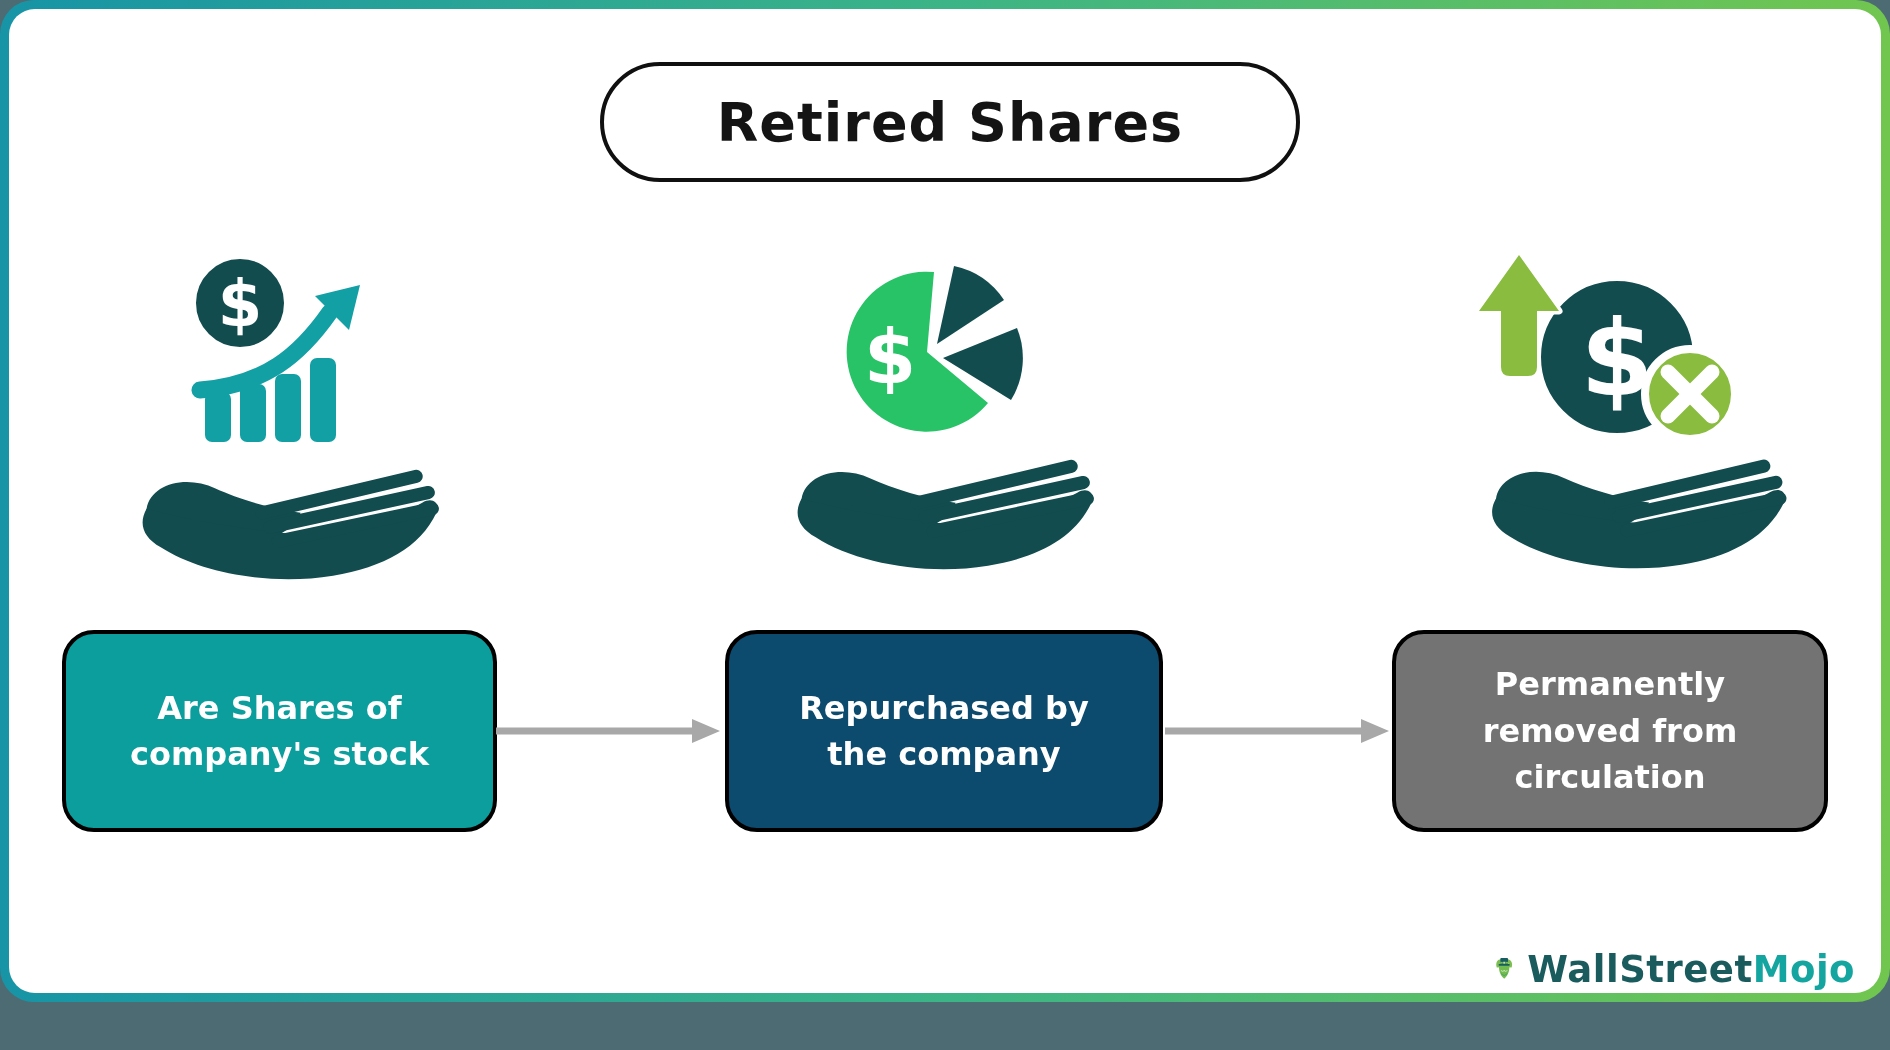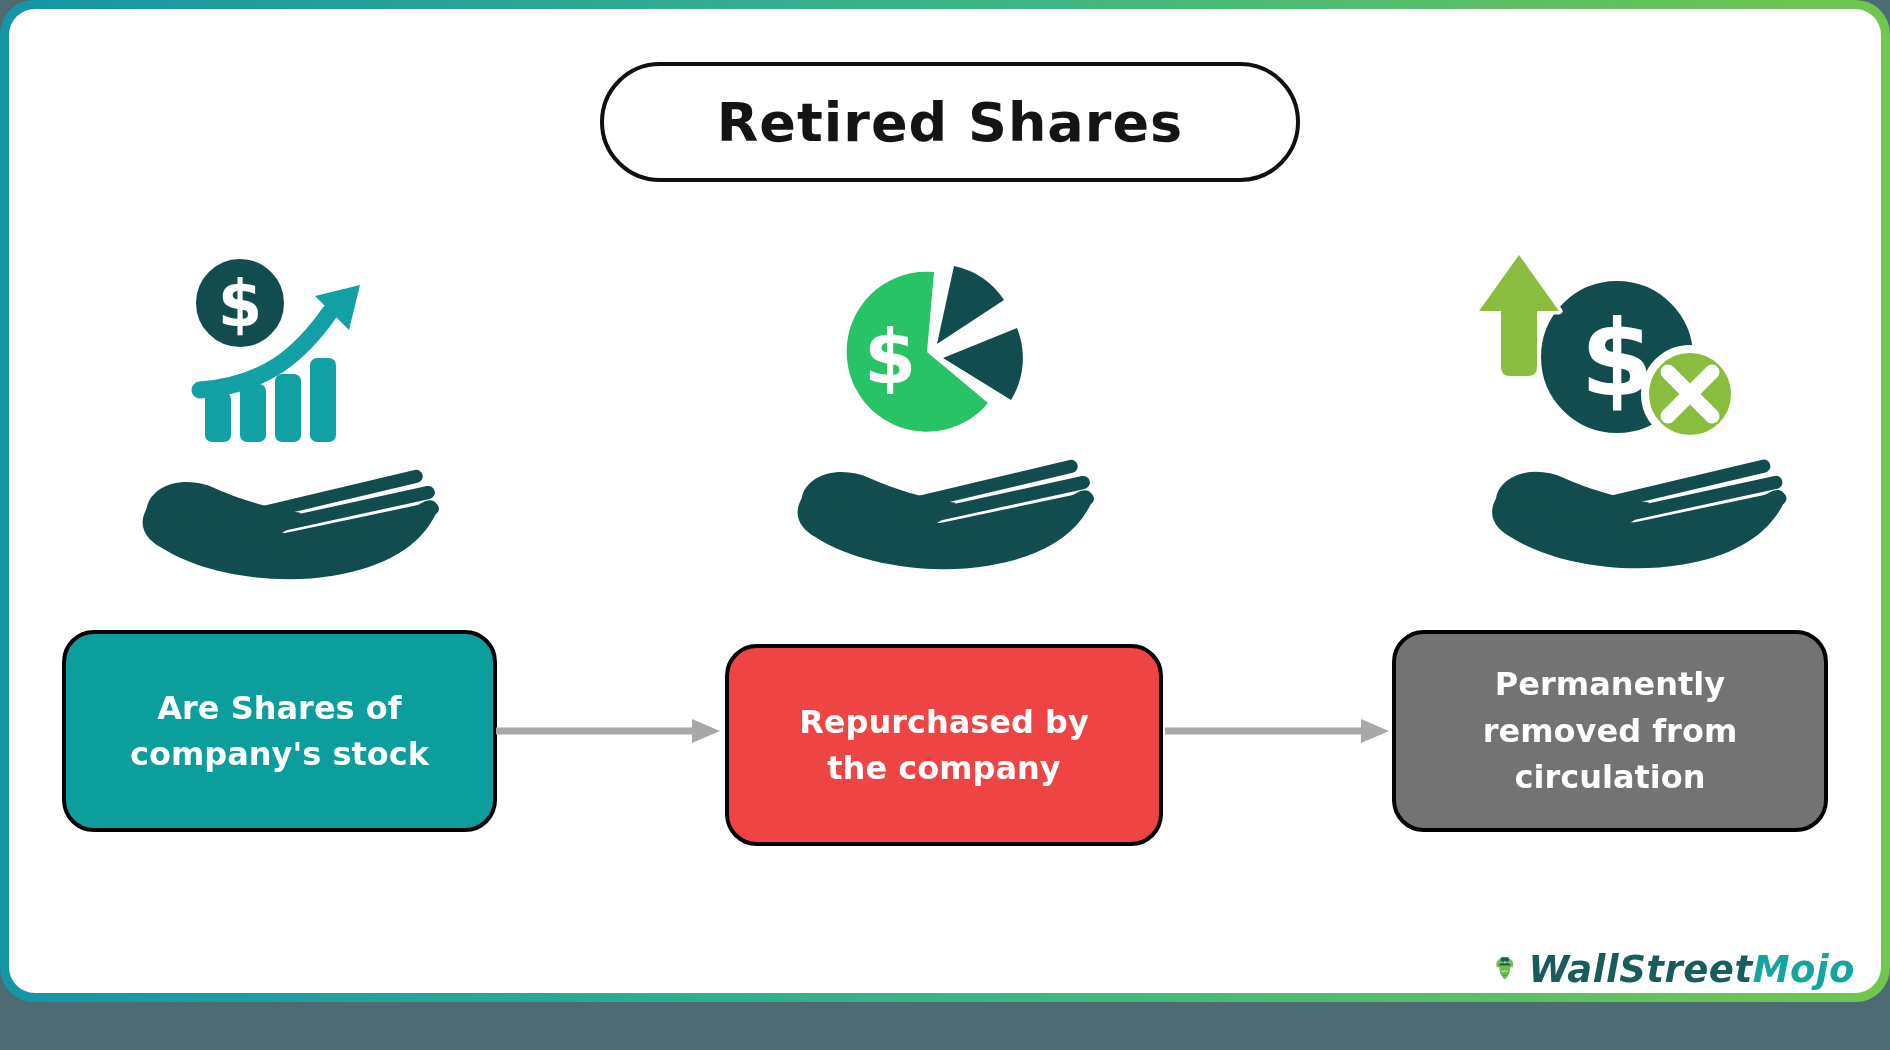--- a/index.html
+++ b/index.html
@@ -25,21 +25,21 @@
   #box1{left:62px;width:435px;}
   #box2{left:725px;width:438px;}
   #box3{left:1392px;width:436px;}
 
   .connector{position:absolute;top:717px;height:28px;}
   #conn1{left:496px;width:226px;}
   #conn2{left:1165px;width:226px;}
 
   .brand{position:absolute;left:1495px;top:928px;width:360px;height:82px;
     display:flex;align-items:center;gap:14px;}
-  .brand-text{font-size:37px;font-weight:bold;letter-spacing:0.5px;white-space:nowrap;font-style:italic;}
+  .brand-text{font-size:37px;font-weight:bold;letter-spacing:0.5px;white-space:nowrap;}
 </style>
 </head>
 <body>
 
 <div class="stage">
   <div class="card-border"></div>
   <div class="card"></div>
 
   <svg width="0" height="0" style="position:absolute" aria-hidden="true">
     <symbol id="hand" viewBox="0 0 300 150">
@@ -95,21 +95,21 @@
       <circle cx="212" cy="199" r="45" fill="#8ABC3F" stroke="#ffffff" stroke-width="8" style="fill: rgb(138, 188, 63);"></circle>
       <line x1="190" y1="177" x2="234" y2="221" stroke="#ffffff" stroke-width="15" stroke-linecap="round"></line>
       <line x1="234" y1="177" x2="190" y2="221" stroke="#ffffff" stroke-width="15" stroke-linecap="round"></line>
     </g>
     <use href="#hand" x="12" y="245" width="302" height="151" color="#124C4E" style="fill:#124C4E"></use>
   </svg>
 
   <div id="box1" class="step-box" style="background-color: rgb(12, 157, 157);">
     <span>Are Shares of company's stock</span>
   </div>
-  <div id="box2" class="step-box" style="background-color: #ef4444; margin-top: 14px;">
+  <div id="box2" class="step-box" style="background-color: #0c4a6e;">
     <span>Repurchased by the company</span>
   </div>
   <div id="box3" class="step-box" style="background-color: #737373;">
     <span>Permanently removed from circulation</span>
   </div>
 
   <svg id="conn1" class="connector" viewBox="0 0 226 28">
     <line x1="0" y1="14" x2="198" y2="14" stroke="#A8A8A8" stroke-width="7" style="stroke: rgb(168, 168, 168);"></line>
     <polygon points="196,2 224,14 196,26" fill="#A8A8A8" style="fill: rgb(168, 168, 168);"></polygon>
   </svg>

